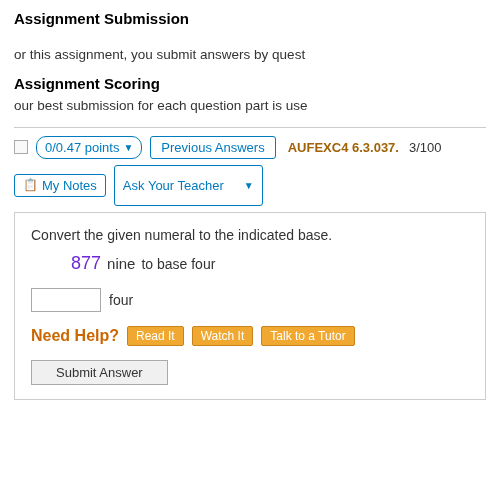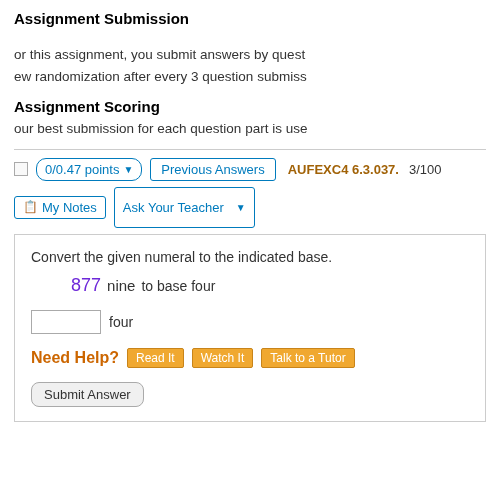--- a/index.html
+++ b/index.html
@@ -93,21 +93,21 @@
     .btn-ask-teacher {
       border: 1px solid #007bbd;
       color: #007bbd;
       background: #fff;
       padding: 12px 8px;
       border-radius: 3px;
       font-size: 13px;
       cursor: pointer;
       display: flex;
       align-items: center;
-      gap: 12px;
+      gap: 20px;
     }
     .question-box {
       border: 1px solid #ccc;
       padding: 14px 16px;
       margin-top: 4px;
       background: #fff;
     }
     .question-text {
       font-size: 14px;
       color: #333;
@@ -165,46 +165,43 @@
       border: 1px solid #c8841a;
       color: #fff;
       padding: 2px 8px;
       font-size: 12px;
       cursor: pointer;
       border-radius: 2px;
     }
     .btn-submit {
       border: 1px solid #aaa;
       background: #f0f0f0;
-      padding: 4px 12px;
-      font-size: 13px;
-      cursor: pointer;
-      border-radius: 8px;
+      padding: 4px 24px;
+      font-size: 13px;
+      cursor: pointer;
+      border-radius: 0;
       color: #333;
     }
     .chevron {
       font-size: 10px;
     }
     .notes-icon {
       font-size: 12px;
     }
   </style>
 </head>
 <body>
 
 <div class="page-wrapper">
 
   <div class="section-title" style="margin-bottom:18px;">
     <span>Assignment Submission</span>
   </div>
   <div class="body-text">
     <span>or this assignment, you submit answers by quest</span>
-  </div>
-  <div class="body-text" style="margin-top:-8px;">
-    <span>ew randomization after every 3 question submiss</span>
   </div>
 
   <div class="section-title">
     <span>Assignment Scoring</span>
   </div>
   <div class="body-text">
     <span>our best submission for each question part is use</span>
   </div>
 
   <hr class="divider">

